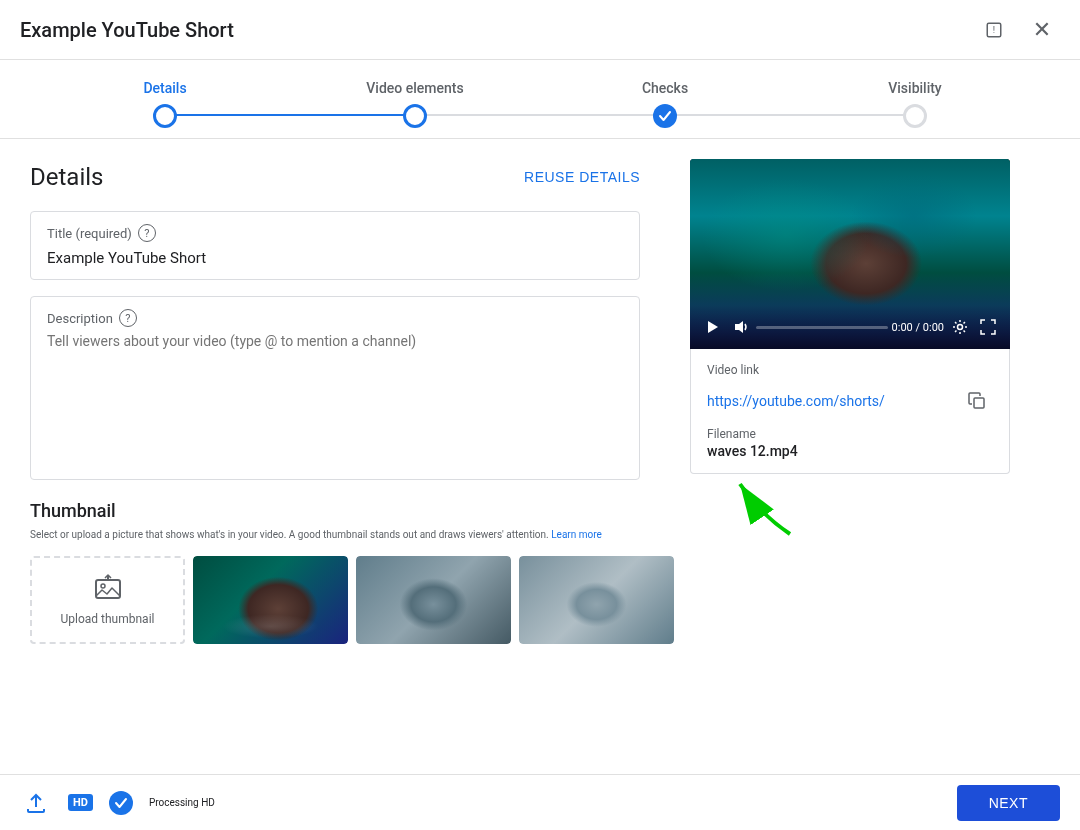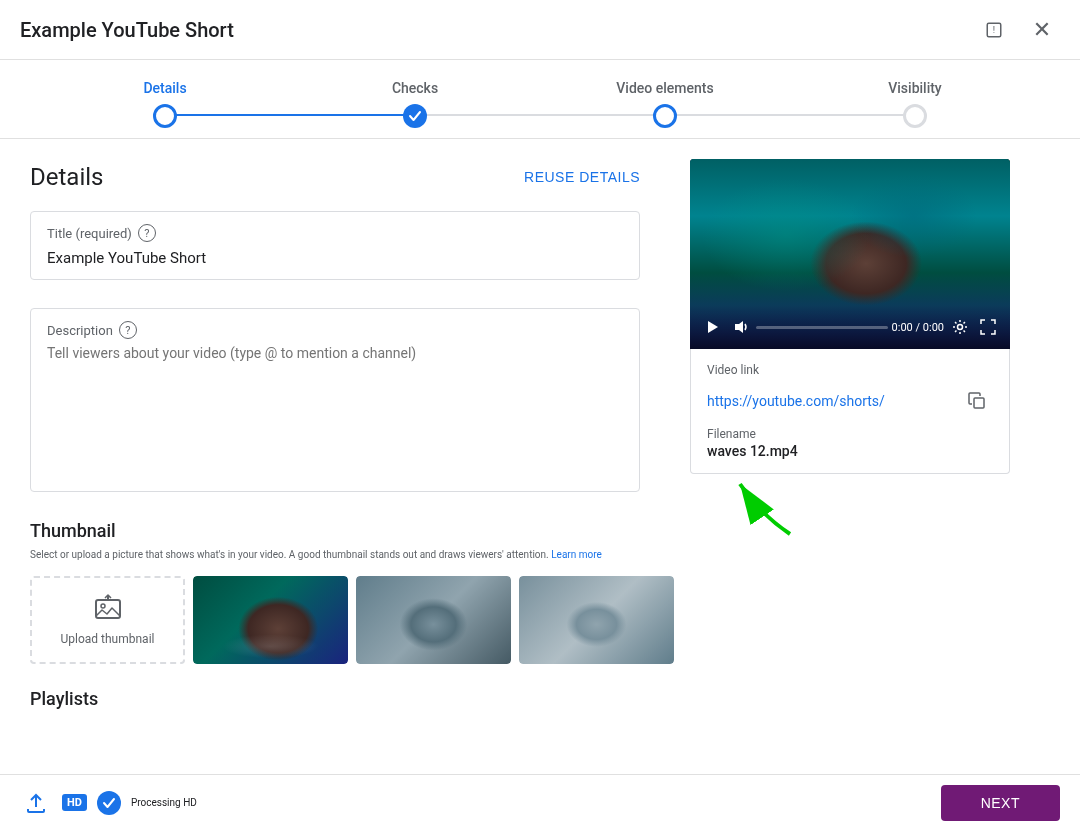--- a/index.html
+++ b/index.html
@@ -145,21 +145,21 @@
       color: #1a73e8;
       text-transform: uppercase;
       letter-spacing: 0.5px;
       cursor: pointer;
       background: none;
       border: none;
     }
 
     
     .field-group {
-      margin-bottom: 28px;
+      margin-bottom: 16px;
       border: 1px solid #dadce0;
       border-radius: 4px;
       padding: 12px 16px;
       position: relative;
     }
     .field-label {
       font-size: 13px;
       color: #5f6368;
       display: flex;
       align-items: center;
@@ -384,21 +384,21 @@
       background: #fff;
       border-top: 1px solid #e0e0e0;
       display: flex;
       align-items: center;
       padding: 0 20px;
       gap: 12px;
     }
     .footer-left {
       display: flex;
       align-items: center;
-      gap: 10px;
+      gap: 16px;
     }
     .upload-icon-footer {
       width: 32px;
       height: 32px;
       display: flex;
       align-items: center;
       justify-content: center;
       color: #1a73e8;
     }
     .hd-badge {
@@ -419,25 +419,25 @@
       justify-content: center;
       color: #fff;
       font-size: 14px;
     }
     .processing-text {
       font-size: 10px;
       color: #202124;
     }
     .footer-spacer { flex: 1; }
     .next-btn {
-      background: #701a75;
+      background: #1d4ed8;
       color: #fff;
       border: none;
       border-radius: 4px;
-      padding: 10px 40px;
+      padding: 10px 32px;
       font-size: 14px;
       font-weight: 500;
       cursor: pointer;
       letter-spacing: 0.5px;
     }
 
     
     .main-content::-webkit-scrollbar { width: 8px; }
     .main-content::-webkit-scrollbar-track { background: #f1f1f1; }
     .main-content::-webkit-scrollbar-thumb { background: #c1c1c1; border-radius: 4px; }
@@ -460,32 +460,32 @@
 
 <div class="steps">
 
   <div class="step">
     <span class="step-label active">Details</span>
     <div class="step-circle blue-ring"></div>
     <div class="step-line blue"></div>
   </div>
 
   <div class="step">
+    <span class="step-label inactive">Video elements</span>
+    <div class="step-circle blue-ring"></div>
+    <div class="step-line"></div>
+  </div>
+
+  <div class="step">
     <span class="step-label inactive">Checks</span>
     <div class="step-circle blue-filled">
       <svg width="14" height="14" viewBox="0 0 14 14" fill="none">
         <polyline points="2,7 5.5,11 12,3" stroke="white" stroke-width="2" fill="none" stroke-linecap="round" stroke-linejoin="round"></polyline>
       </svg>
     </div>
-    <div class="step-line"></div>
-  </div>
-
-  <div class="step">
-    <span class="step-label inactive">Video elements</span>
-    <div class="step-circle blue-ring"></div>
     <div class="step-line"></div>
   </div>
 
   <div class="step">
     <span class="step-label inactive">Visibility</span>
     <div class="step-circle gray-ring"></div>
   </div>
 </div>
 
 <div class="main-content">
@@ -547,21 +547,20 @@
         </div>
 
         <div class="thumb-placeholder">
           <div style="width:155px;height:88px;background:linear-gradient(135deg,#78909c 0%,#b0bec5 50%,#607d8b 100%);position:relative;border-radius:4px;overflow:hidden;">
             <div style="position:absolute;inset:0;background:radial-gradient(ellipse 40px 30px at 50% 55%,#90a4ae 0%,#78909c 50%,transparent 75%);"></div>
           </div>
         </div>
       </div>
     </div>
 
-    <div class="playlists-title">Playlists</div>
   </div>
 
   <div class="right-panel">
 
     <div class="video-player">
       <div class="video-bg">
         <div class="video-overlay-rocks"></div>
 
         <div style="position:absolute;inset:0;background:radial-gradient(ellipse 120px 80px at 30% 40%,rgba(0,150,136,0.4) 0%,transparent 70%);"></div>
         <div style="position:absolute;inset:0;background:radial-gradient(ellipse 90px 60px at 70% 30%,rgba(0,100,120,0.5) 0%,transparent 70%);"></div>

